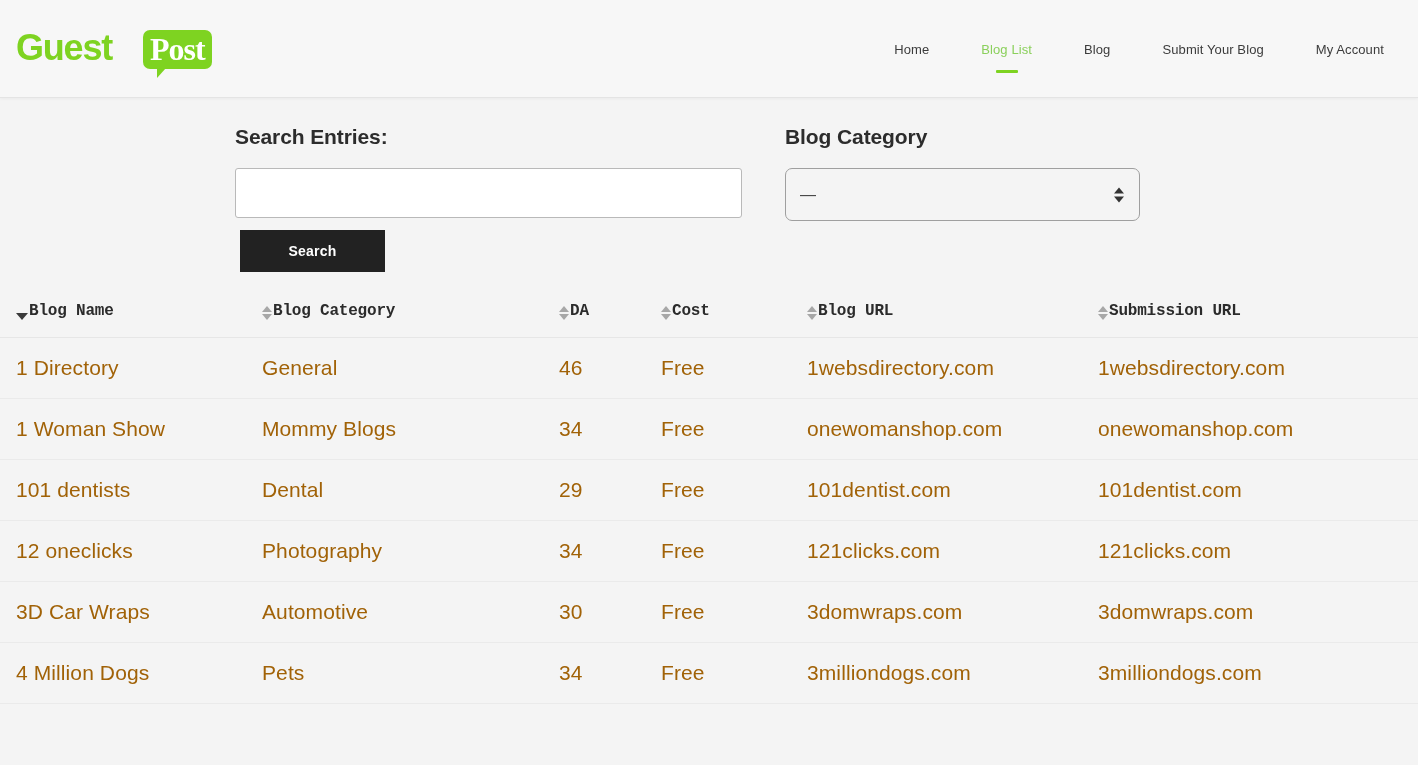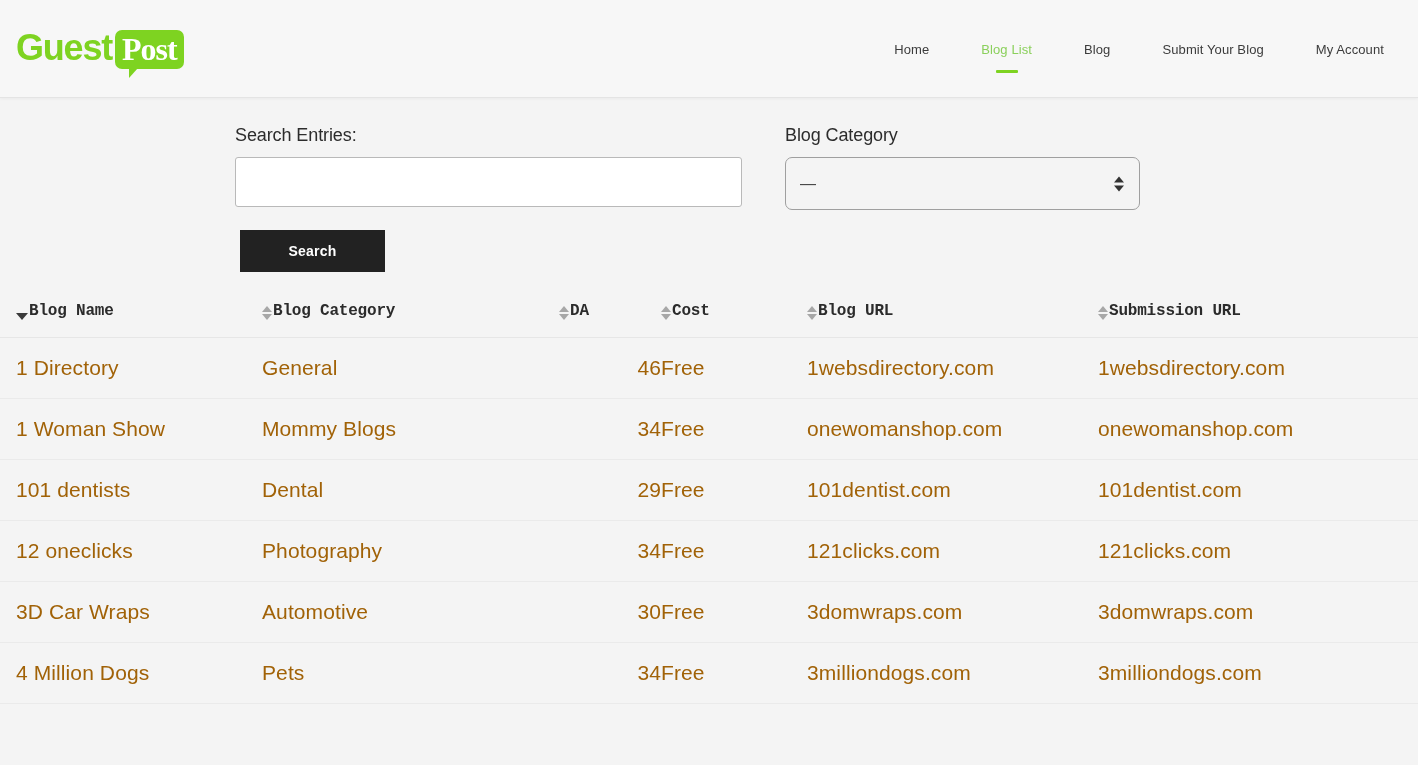--- a/index.html
+++ b/index.html
@@ -24,20 +24,21 @@
   }
   .logo {
     margin-left: 16px;
     user-select: none;
     line-height: 1;
   }
   .logo-row1 {
     display: flex;
     align-items: flex-start;
     height: 38px;
+    gap: 28px;
   }
   .logo-guest {
     font-size: 36px;
     font-weight: bold;
     color: #7ED321;
     letter-spacing: -1.2px;
     line-height: 36px;
   }
   .logo-bubble {
     position: relative;
@@ -105,26 +106,26 @@
   
   .filter-bar {
     position: relative;
     height: 196px;
     background: #f4f4f4;
   }
   .field-search { position: absolute; left: 235px; top: 27px; width: 507px; }
   .field-category { position: absolute; left: 785px; top: 27px; width: 355px; }
 
   .field-label {
-    font-size: 18px;
-    font-weight: normal;
+    font-size: 21px;
+    font-weight: bold;
     color: #2c2c2c;
     letter-spacing: -0.1px;
     display: block;
-    margin-bottom: 11px;
+    margin-bottom: 19px;
   }
   .search-input {
     width: 100%;
     height: 50px;
     background: #ffffff;
     border: 1px solid #b9b9b9;
     border-radius: 3px;
     padding: 0 12px;
     font-size: 15px;
     color: #333;
@@ -226,21 +227,21 @@
   .sort-desc {
     width: 0; height: 0;
     border-left: 6px solid transparent;
     border-right: 6px solid transparent;
     border-top: 7px solid #3a3a3a;
     flex: 0 0 auto;
   }
 
   .col-name { width: 262px; padding-left: 16px !important; }
   .col-cat  { width: 297px; }
-  .col-da   { width: 102px; text-align: right; }
+  .col-da   { width: 102px; }
   .col-cost { width: 146px; }
   .col-burl { width: 291px; }
   .col-surl { width: 320px; }
 
   td.col-name { padding-left: 16px !important; }
   .cat-multiline { line-height: 1.55; }
 </style>
 </head>
 <body>
 

